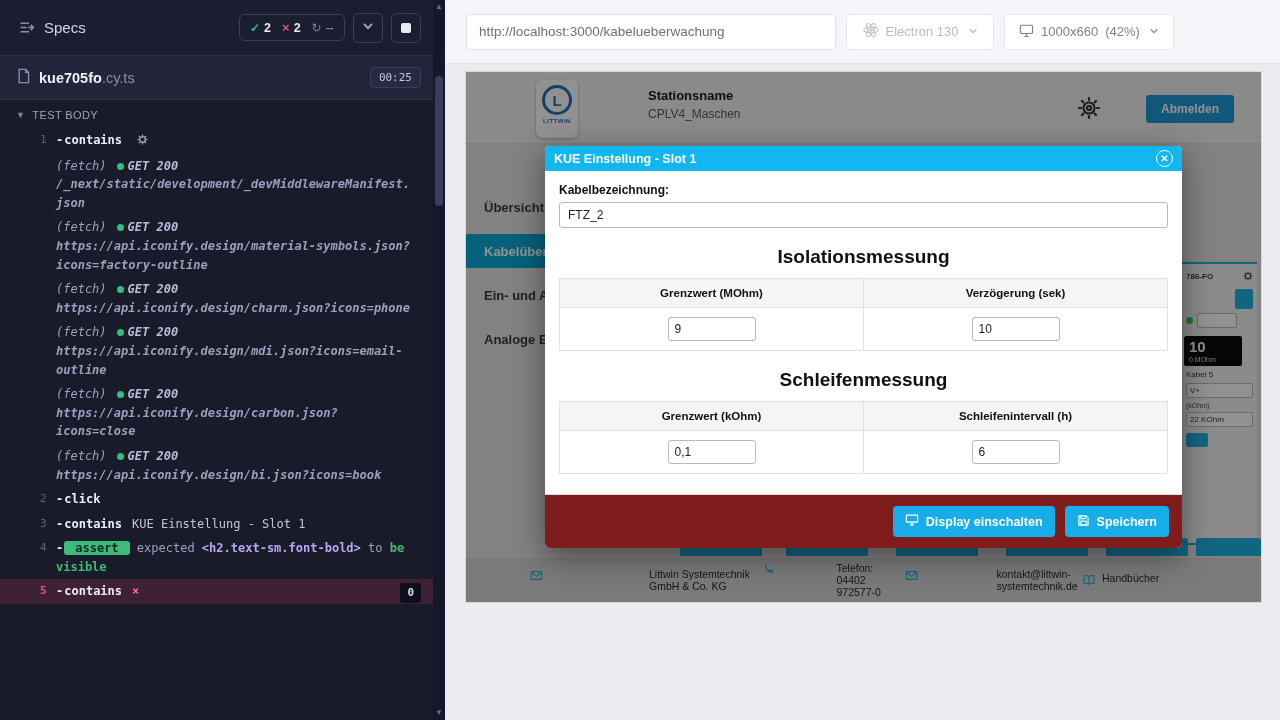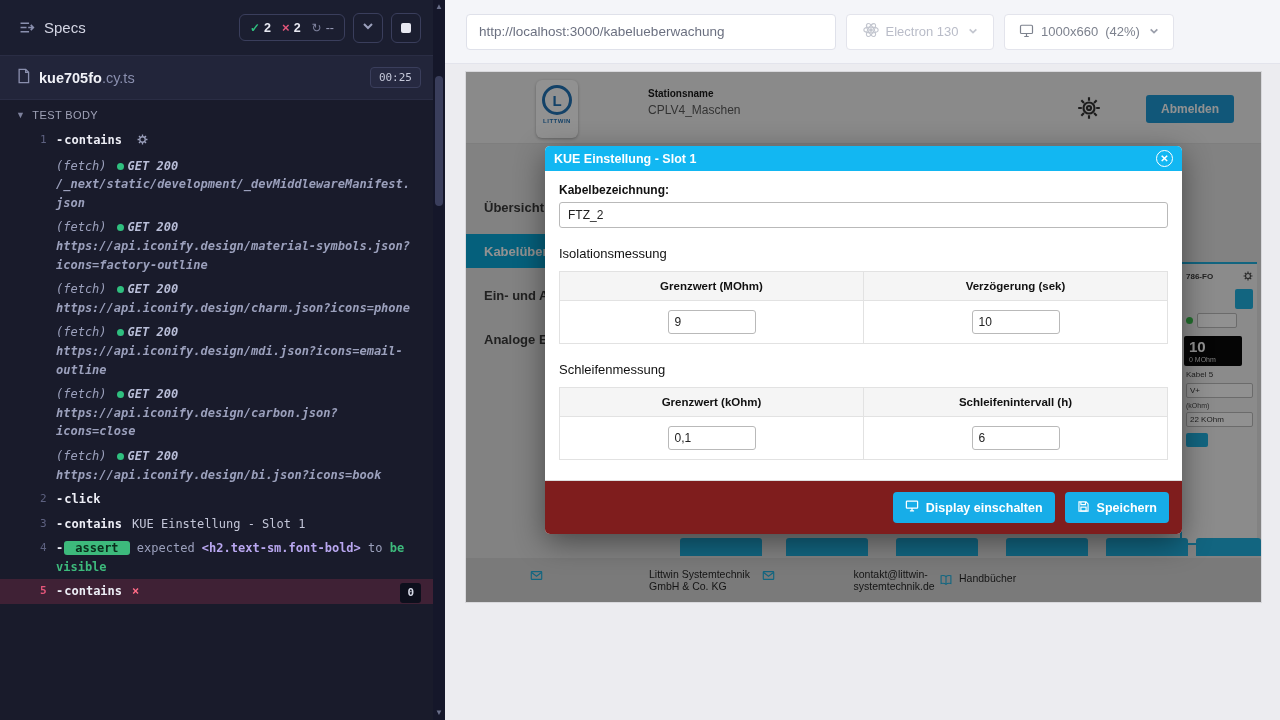--- a/index.html
+++ b/index.html
@@ -66,21 +66,21 @@
 
   .aut { flex:1; position:relative; background:#ececf0; overflow:hidden; }
 
   
   .app { position:absolute; left:21px; top:8px; width:795px; height:530px; background:#e3e3e3; overflow:hidden; box-shadow:0 0 0 1px #d8d8dc; }
   .app-header { position:absolute; left:0; top:0; width:795px; height:72px; background:#f2f2f2; border-bottom:1px solid #ddd; }
   .logo-card { position:absolute; left:70px; top:8px; width:42px; height:58px; background:#fff; border-radius:6px; box-shadow:0 1px 3px rgba(0,0,0,.3); display:flex; flex-direction:column; align-items:center; padding-top:5px; }
   .logo-mark { width:30px; height:30px; border:3px solid #1b6fb5; border-radius:50%; display:flex; align-items:center; justify-content:center; color:#1b6fb5; font-weight:bold; font-size:15px; }
   .logo-text { font-size:6px; color:#1b6fb5; font-weight:bold; letter-spacing:0.5px; margin-top:3px; }
   .station { position:absolute; left:182px; top:16px; }
-  .station-label { font-size:10px; font-weight:bold; color:#111; }
+  .station-label { font-size:13px; font-weight:bold; color:#111; }
   .station-name { font-size:12px; color:#555; margin-top:4px; }
   .app-gear { position:absolute; right:160px; top:24px; }
   .logout-btn { position:absolute; right:27px; top:23px; background:#1796d3; color:#fff; font-size:12px; font-weight:bold; border:none; border-radius:3px; padding:7px 15px; cursor:pointer; }
 
   .app-nav { position:absolute; left:0; top:72px; width:160px; bottom:44px; }
   .nav-item { position:absolute; left:0; width:160px; height:34px; display:flex; align-items:center; padding-left:18px; font-size:13px; font-weight:bold; color:#333; cursor:pointer; }
   .nav-item.active { background:#00a7d9; color:#fff; }
 
   .side-panel { position:absolute; left:714px; top:190px; width:77px; height:283px; background:#f4f4f4; border:2px solid #19b0e0; border-right:none; padding:3px 4px; }
   .sp-row { display:flex; align-items:center; justify-content:space-between; }
@@ -109,21 +109,21 @@
   .backdrop { position:absolute; inset:0; background:rgba(10,10,10,0.45); z-index:5; }
 
   
   .modal { position:absolute; left:79px; top:74px; width:637px; z-index:10; background:#fff; border-radius:5px; overflow:hidden; box-shadow:0 8px 30px rgba(0,0,0,.45); }
   .modal-header { background:#12b7f2; height:25px; display:flex; align-items:center; justify-content:space-between; padding:0 9px; }
   .modal-title { color:#fff; font-size:12.5px; font-weight:bold; }
   .modal-close { width:17px; height:17px; border:1.5px solid #fff; border-radius:50%; color:#fff; display:flex; align-items:center; justify-content:center; font-size:10px; font-weight:bold; cursor:pointer; line-height:1; background:transparent; }
   .modal-body { padding:12px 14px 10px; }
   .field-label { font-size:12px; font-weight:bold; color:#111; margin-bottom:5px; }
   .text-input { width:100%; height:26px; border:1px solid #b9b9b9; border-radius:3px; padding:0 8px; font-size:12px; font-family:"Liberation Sans", sans-serif; color:#222; }
-  .section-title { font-size:13px; font-weight:normal; color:#111; margin:18px 0 10px; }
+  .section-title { text-align:center; font-size:19px; font-weight:bold; color:#111; margin:18px 0 10px; }
   .tbl { border:1px solid #e2e2e2; }
   .tbl-head { display:flex; background:#f5f5f5; border-bottom:1px solid #e2e2e2; }
   .th { flex:1; text-align:center; padding:8px 4px; font-size:11.5px; font-weight:bold; color:#111; border-right:1px solid #e2e2e2; }
   .th:last-child { border-right:none; }
   .tbl-row { display:flex; background:#fff; }
   .td { flex:1; display:flex; justify-content:center; padding:9px 4px; border-right:1px solid #e2e2e2; }
   .td:last-child { border-right:none; }
   .cell-input { width:88px; height:24px; border:1px solid #b9b9b9; border-radius:3px; padding:0 6px; font-size:12px; font-family:"Liberation Sans", sans-serif; color:#222; }
   .modal-footer { background:#7f1d1d; border-top:1px solid #ddd; display:flex; justify-content:flex-end; gap:10px; padding:11px 13px; margin-top:10px; }
   .cyan-btn { background:#17ade8; color:#fff; border:none; border-radius:4px; font-size:12.5px; font-weight:bold; padding:7px 12px; display:flex; align-items:center; gap:7px; cursor:pointer; font-family:"Liberation Sans", sans-serif; }
@@ -360,20 +360,26 @@
         <div class="ba" style="left:730px; width:65px;"></div>
       </div>
 
       <div class="app-footer">
         <div class="f-item f-company">
           <span><svg width="13" height="13" viewBox="0 0 20 20" fill="none" stroke="#19b0e0" stroke-width="1.8">
                 <rect x="2" y="4" width="16" height="12" rx="1"></rect>
                 <path d="M2 5l8 6 8-6"></path>
               </svg></span>
           <span>Littwin Systemtechnik GmbH &amp; Co. KG</span>
+        </div>
+        <div class="f-item f-phone">
+          <span><svg width="13" height="13" viewBox="0 0 20 20">
+                <path d="M5 3 C5 11 9 15 17 15 L17 11 13 10 11.5 11.5 C9 10.5 7.5 9 6.5 6.5 L8 5 7 3 Z" fill="#19b0e0"></path>
+              </svg></span>
+          <span>Telefon: 04402 972577-0</span>
         </div>
         <div class="f-item f-email">
           <span><svg width="13" height="13" viewBox="0 0 20 20" fill="none" stroke="#19b0e0" stroke-width="1.8">
                 <rect x="2" y="4" width="16" height="12" rx="1"></rect>
                 <path d="M2 5l8 6 8-6"></path>
               </svg></span>
           <span>kontakt@littwin-systemtechnik.de</span>
         </div>
         <div class="f-item">
           <span><svg width="14" height="14" viewBox="0 0 20 20" fill="none" stroke="#19b0e0" stroke-width="1.6">

